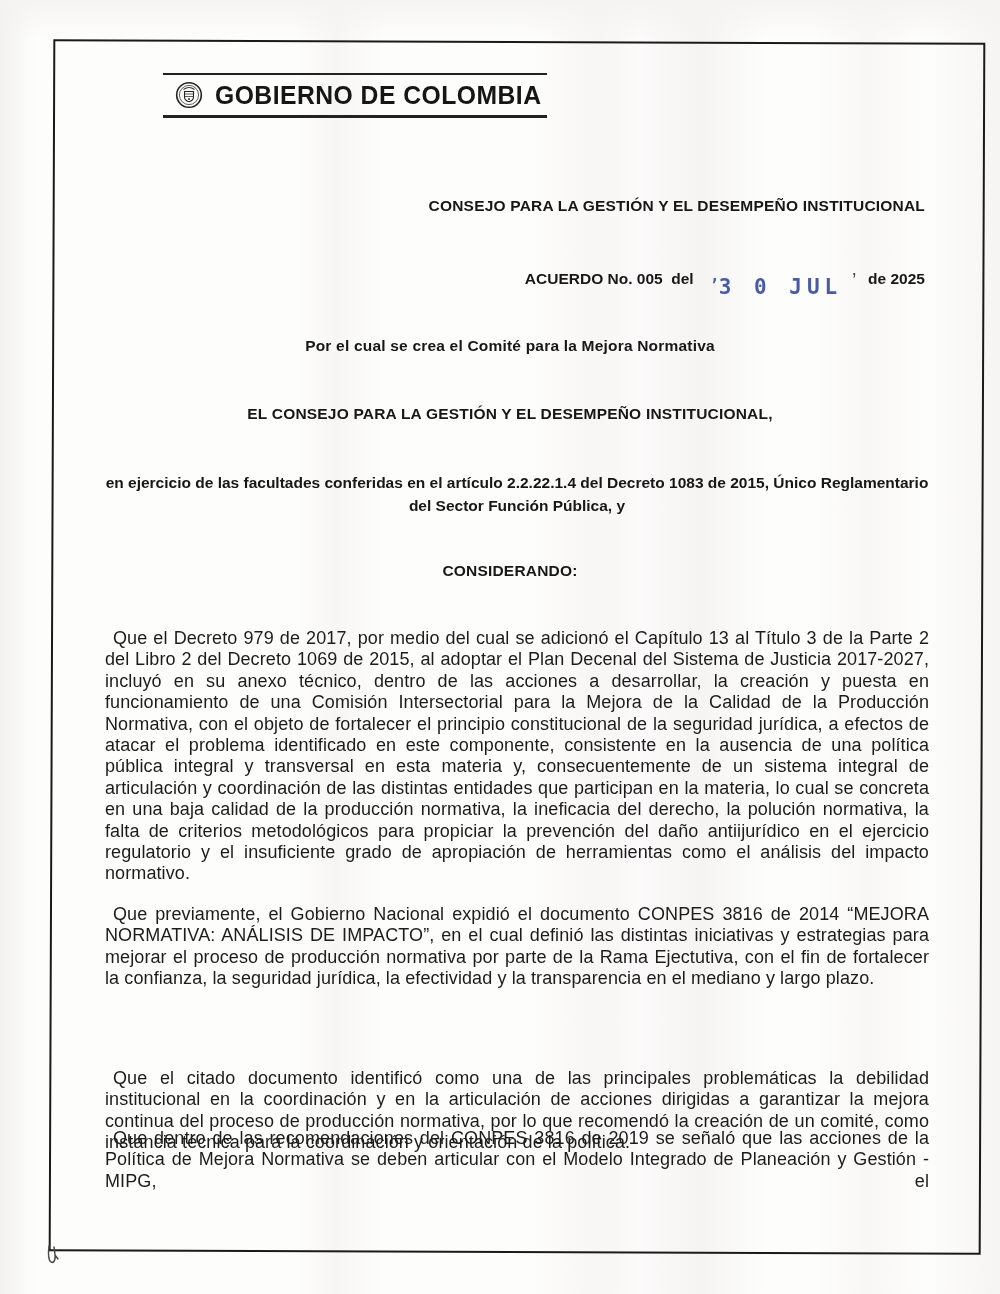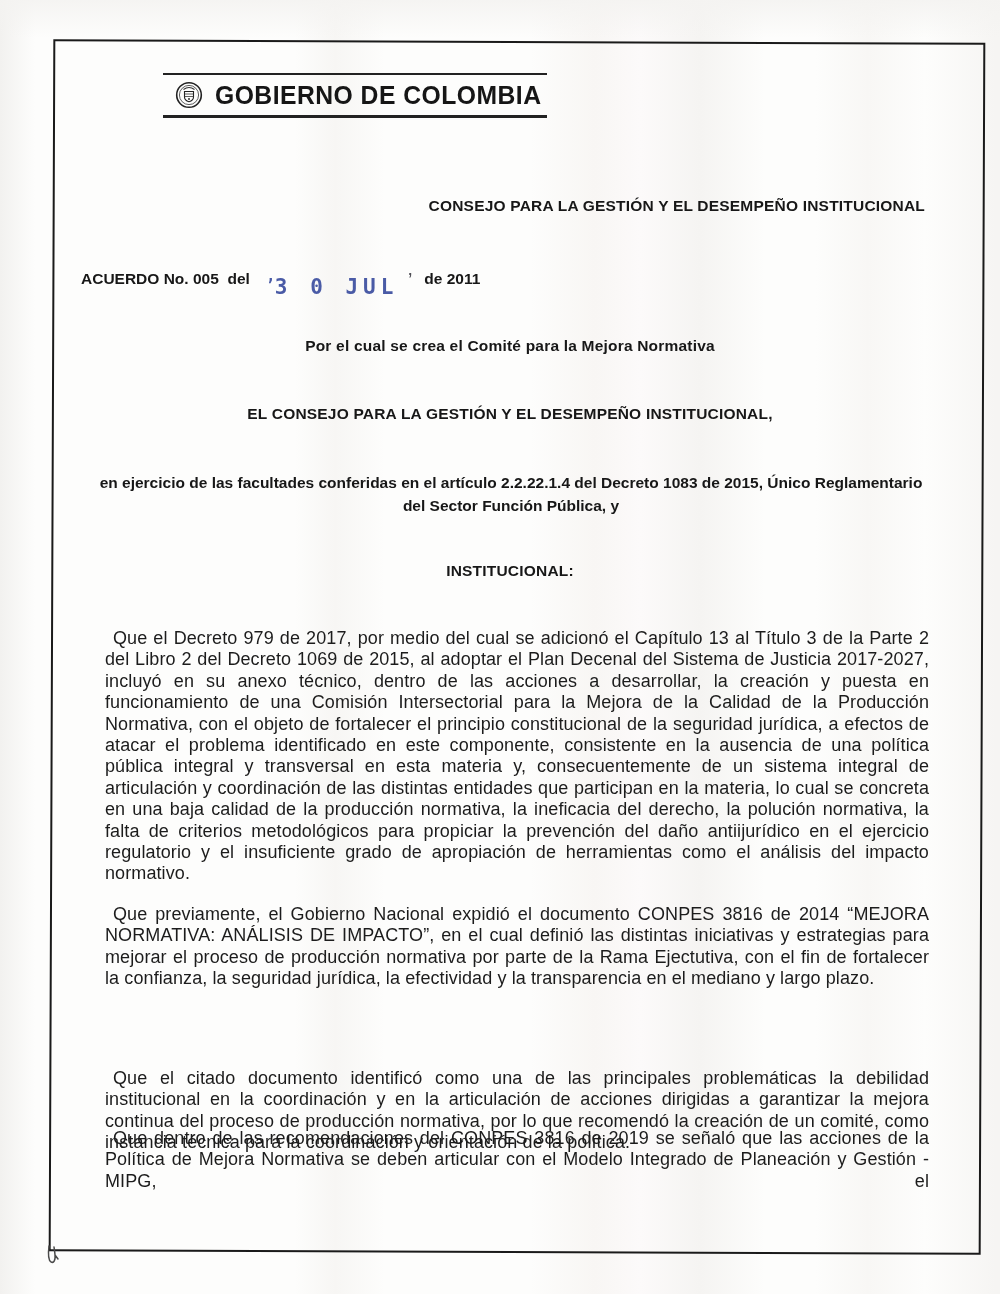--- a/index.html
+++ b/index.html
@@ -53,41 +53,41 @@
     position:absolute;
     left:95px; width:830px;
     text-align:center;
     font-weight:bold;
     font-size:15.5px;
     letter-spacing:.2px;
     color:#171717;
   }
   .acuerdo-line{
     position:absolute;
-    left:81px; width:830px;
-    display:flex; justify-content:flex-start; align-items:flex-start;
+    left:95px; width:830px;
+    display:flex; justify-content:flex-end; align-items:flex-start;
     font-weight:bold; font-size:15.5px; color:#171717;
   }
   .acuerdo-prefix{white-space:pre-wrap; padding-top:2px;}
   .stamp{
     margin:0 6px 0 16px;
     padding-top:7px;
     font-family:"DejaVu Sans Mono", monospace;
     font-weight:bold;
     font-size:21px;
     letter-spacing:5px;
     color:#4a5ba6;
     white-space:pre;
   }
   .stamp-mark-left{color:#4a5ba6;font-size:15px;letter-spacing:0;vertical-align:4px;}
   .stamp-tick{color:#4e4e55;font-size:14px;margin:0 12px 0 4px;padding-top:2px;}
   .acuerdo-suffix{padding-top:2px;}
   .preamble{
     position:absolute;
-    left:96px; width:830px;
+    left:102px; width:830px;
     text-align:center;
     font-weight:bold;
     font-size:15.5px;
     line-height:23px;
     color:#171717;
   }
   .body-p{
     position:absolute;
     left:97px; width:824px;
     margin:8px;
@@ -122,30 +122,30 @@
     </span>
     <span class="logo-text">GOBIERNO DE COLOMBIA</span>
   </div>
 
   <div class="center-line" style="top:197px;text-align:right;">CONSEJO PARA LA GESTIÓN Y EL DESEMPEÑO INSTITUCIONAL</div>
 
   <div class="acuerdo-line" style="top:268px;">
     <span class="acuerdo-prefix">ACUERDO No. 005  del</span>
     <span class="stamp"><span class="stamp-mark-left">’</span><span>3 0 JUL</span></span>
     <span class="stamp-tick">’</span>
-    <span class="acuerdo-suffix">de 2011</span>
+    <span class="acuerdo-suffix">de 2025</span>
   </div>
 
   <div class="center-line" style="top:405px;">EL CONSEJO PARA LA GESTIÓN Y EL DESEMPEÑO INSTITUCIONAL,</div>
 
   <div class="center-line" style="top:337px;">Por el cual se crea el Comité para la Mejora Normativa</div>
 
   <div class="preamble" style="top:471px;">en ejercicio de las facultades conferidas en el artículo 2.2.22.1.4 del Decreto 1083 de 2015, Único Reglamentario del Sector Función Pública, y</div>
 
-  <div class="center-line" style="top:562px;">INSTITUCIONAL:</div>
+  <div class="center-line" style="top:562px;">CONSIDERANDO:</div>
 
   <p class="body-p" style="top:620px;">Que el Decreto 979 de 2017, por medio del cual se adicionó el Capítulo 13 al Título 3 de la Parte 2 del Libro 2 del Decreto 1069 de 2015, al adoptar el Plan Decenal del Sistema de Justicia 2017-2027, incluyó en su anexo técnico, dentro de las acciones a desarrollar, la creación y puesta en funcionamiento de una Comisión Intersectorial para la Mejora de la Calidad de la Producción Normativa, con el objeto de fortalecer el principio constitucional de la seguridad jurídica, a efectos de atacar el problema identificado en este componente, consistente en la ausencia de una política pública integral y transversal en esta materia y, consecuentemente de un sistema integral de articulación y coordinación de las distintas entidades que participan en la materia, lo cual se concreta en una baja calidad de la producción normativa, la ineficacia del derecho, la polución normativa, la falta de criterios metodológicos para propiciar la prevención del daño antiijurídico en el ejercicio regulatorio y el insuficiente grado de apropiación de herramientas como el análisis del impacto normativo.</p>
 
   <p class="body-p" style="top:896px;">Que previamente, el Gobierno Nacional expidió el documento CONPES 3816 de 2014 “MEJORA NORMATIVA: ANÁLISIS DE IMPACTO”, en el cual definió las distintas iniciativas y estrategias para mejorar el proceso de producción normativa por parte de la Rama Ejectutiva, con el fin de fortalecer la confianza, la seguridad jurídica, la efectividad y la transparencia en el mediano y largo plazo.</p>
 
   <p class="body-p" style="top:1060px;">Que el citado documento identificó como una de las principales problemáticas la debilidad institucional en la coordinación y en la articulación de acciones dirigidas a garantizar la mejora continua del proceso de producción normativa, por lo que recomendó la creación de un comité, como instancia técnica para la coordinación y orientación de la política.</p>
 
   <p class="body-p force-last-justify" style="top:1120px;">Que dentro de las recomendaciones del CONPES 3816 de 2019 se señaló que las acciones de la Política de Mejora Normativa se deben articular con el Modelo Integrado de Planeación y Gestión - MIPG, el</p>
 
   <svg class="pen-mark" width="26" height="30" viewBox="0 0 26 30">

